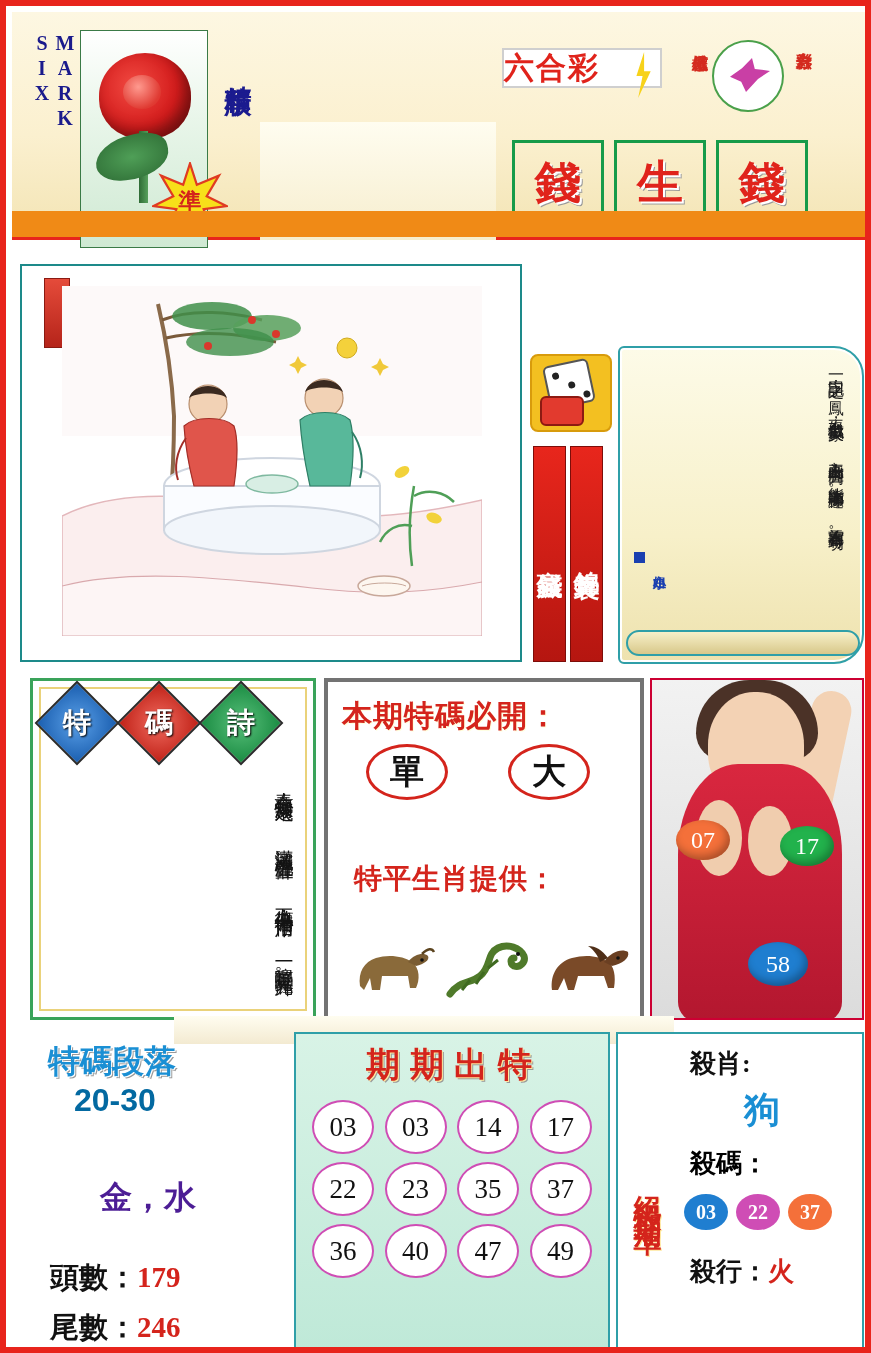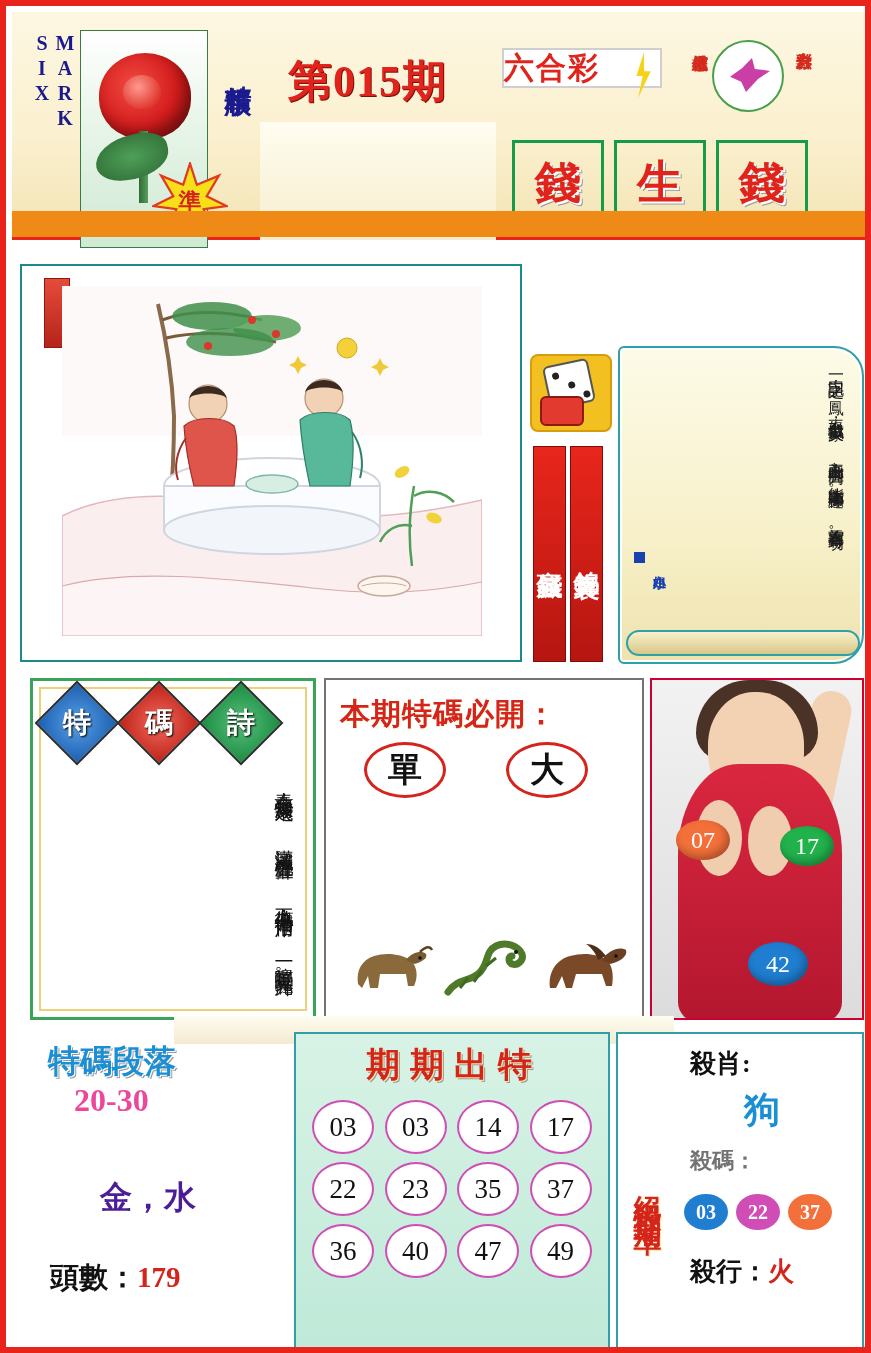--- a/index.html
+++ b/index.html
@@ -229,21 +229,21 @@
     position: absolute; left: 16px; top: 96px; width: 250px; height: 226px;
     writing-mode: vertical-rl; text-orientation: upright;
     font-size: 19px; line-height: 30px; color: #141414;
     font-family: "Liberation Serif", serif;
     letter-spacing: 2px;
   }
 
   
   .tema-panel {
     position: absolute; left: 318px; top: 672px; width: 320px; height: 342px;
-    background: #fff; border: 2px solid #737373;
+    background: #fff; border: 4px solid #737373;
   }
   .tema-title {
     position: absolute; left: 14px; top: 14px;
     font-size: 30px; font-weight: bold; color: #d4241c;
     font-family: "Liberation Serif", serif;
     text-shadow: 1px 1px 0 #ffd; letter-spacing: 1px;
   }
   .tema-circle {
     position: absolute; width: 82px; height: 56px;
     border: 3px solid #d4241c; border-radius: 50%;
@@ -305,22 +305,22 @@
     position: absolute; left: 14px; top: 1026px; width: 268px; height: 318px;
   }
   .bl-title {
     position: absolute; left: 28px; top: 8px;
     font-size: 32px; font-weight: bold; color: #1a8fd4;
     font-family: "Liberation Serif", serif;
     text-shadow: 1px 1px 0 #fff, 2px 2px 0 #999;
   }
   .bl-range {
     position: absolute; left: 54px; top: 50px;
-    font-size: 32px; font-weight: bold; color: #ec4899;
-    font-family: Liberation Serif, serif;
+    font-size: 32px; font-weight: bold; color: #0369a1;
+    font-family: Liberation Sans, sans-serif;
   }
   .bl-wx {
     position: absolute; left: 38px; top: 96px;
     font-size: 32px; font-weight: bold; color: #d4241c;
     font-family: "Liberation Serif", serif;
     text-shadow: 1px 1px 0 #ffe9a0, 2px 2px 0 #8a8a8a;
   }
   .bl-wxval {
     position: absolute; left: 80px; top: 144px;
     font-size: 32px; font-weight: bold; color: #4c1d95;
@@ -372,21 +372,21 @@
     position: absolute; left: 6px; top: 14px; width: 46px; height: 290px;
     writing-mode: vertical-rl; text-orientation: upright;
     font-size: 28px; font-weight: bold; color: #d4241c;
     font-family: "Liberation Serif", serif;
     text-shadow: 1px 1px 0 #ffe9a0;
     display: flex; align-items: center; justify-content: center;
     letter-spacing: 8px;
   }
   .br-l1 { position: absolute; left: 72px; top: 12px; font-size: 26px; font-weight: bold; color: #111; font-family: "Liberation Serif", serif; }
   .br-dog { position: absolute; left: 126px; top: 52px; font-size: 36px; font-weight: bold; color: #1a8fd4; font-family: "Liberation Serif", serif; text-shadow: 1px 1px 0 #fff; }
-  .br-l2 { position: absolute; left: 72px; top: 112px; font-size: 22px; font-weight: bold; color: #737373; font-family: "Liberation Serif", serif; }
+  .br-l2 { position: absolute; left: 72px; top: 112px; font-size: 26px; font-weight: bold; color: #000000; font-family: "Liberation Serif", serif; }
   .br-balls { position: absolute; left: 66px; top: 160px; display: flex; gap: 8px; }
   .br-ball {
     width: 44px; height: 36px; border-radius: 50%;
     display: flex; align-items: center; justify-content: center;
     color: #fff; font-size: 20px; font-weight: bold; font-family: "Liberation Serif", serif;
   }
   .br-l3 { position: absolute; left: 72px; top: 220px; font-size: 26px; font-weight: bold; color: #111; font-family: "Liberation Serif", serif; }
   .br-l3 .v { color: #d4241c; }
 
   .overlay-cream {
@@ -407,21 +407,20 @@
       <div class="rose-stem"></div>
       <div class="rose-leaf"></div>
     </div>
 
     <svg class="starburst" viewBox="0 0 100 100">
       <polygon points="50,2 59,30 88,18 72,45 98,58 68,62 78,92 50,74 22,92 32,62 2,58 28,45 12,18 41,30" fill="#f7e01a" stroke="#e03b22" stroke-width="3"></polygon>
       <text x="50" y="62" text-anchor="middle" font-size="30" fill="#d4241c" font-family="Liberation Serif, serif" font-weight="bold">準</text>
     </svg>
 
     <div class="jinghua">精華版</div>
-    <div class="issue">第015期</div>
 
     <div class="lhc-logo">
       <span>六合彩</span>
       <div class="bolt"></div>
     </div>
 
     <div class="authority">權威信息</div>
 
     <div class="dove-circle">
       <div class="dove"></div>
@@ -536,20 +535,21 @@
   </div>
 
   <div class="tema-panel">
     <div class="tema-title">本期特碼必開：</div>
     <div class="tema-circle" style="left:38px;top:62px">
       <span>單</span>
     </div>
     <div class="tema-circle" style="left:180px;top:62px">
       <span>大</span>
     </div>
+    <div class="tema-sub">特平生肖提供：</div>
 
     <div class="zodiac-row">
       <svg class="zodiac" viewBox="0 0 94 76">
         <path d="M18,58 C16,44 22,34 34,30 C46,26 62,28 70,34 C78,40 78,52 74,60 L68,60 L66,48 L40,48 L38,62 L30,62 L28,50 L22,62 Z" fill="#8a6a3a"></path>
         <path d="M66,34 C72,26 82,24 86,28 C88,32 82,36 74,38 Z" fill="#7a5c32"></path>
         <path d="M80,26 C86,20 90,20 92,24" stroke="#5c441f" stroke-width="2.5" fill="none"></path>
         <circle cx="80" cy="32" r="1.8" fill="#111"></circle>
       </svg>
       <svg class="zodiac" viewBox="0 0 94 76">
         <path d="M10,66 C20,52 30,56 40,48 C52,38 46,26 58,20 C68,15 80,20 84,28 C86,34 80,40 74,38 C70,36 70,30 74,30" stroke="#4f7a2a" stroke-width="7" fill="none" stroke-linecap="round"></path>
@@ -567,31 +567,34 @@
 
   <div class="girl-panel">
     <div class="girl-arm"></div>
     <div class="girl-hair"></div>
     <div class="girl-head"></div>
     <div class="girl-body"></div>
     <div class="girl-skin-l"></div>
     <div class="girl-skin-r"></div>
     <div class="ball ball-07">07</div>
     <div class="ball ball-17">17</div>
-    <div class="ball ball-42">42</div>
+    <div class="ball ball-42">58</div>
   </div>
 
   <div class="overlay-cream"></div>
 
   <div class="bl">
     <div class="bl-title">特碼段落</div>
     <div class="bl-range">20-30</div>
     <div class="bl-wxval">金，水</div>
     <div class="bl-head">
       <span>頭數：</span><span class="bl-num">179</span>
+    </div>
+    <div class="bl-tail">
+      <span>尾數：</span><span class="bl-num">246</span>
     </div>
   </div>
 
   <div class="bc">
     <div class="bc-title">期期出特</div>
     <div class="bc-grid">
       <div class="bc-ball">03</div>
       <div class="bc-ball">03</div>
       <div class="bc-ball">14</div>
       <div class="bc-ball">17</div>

